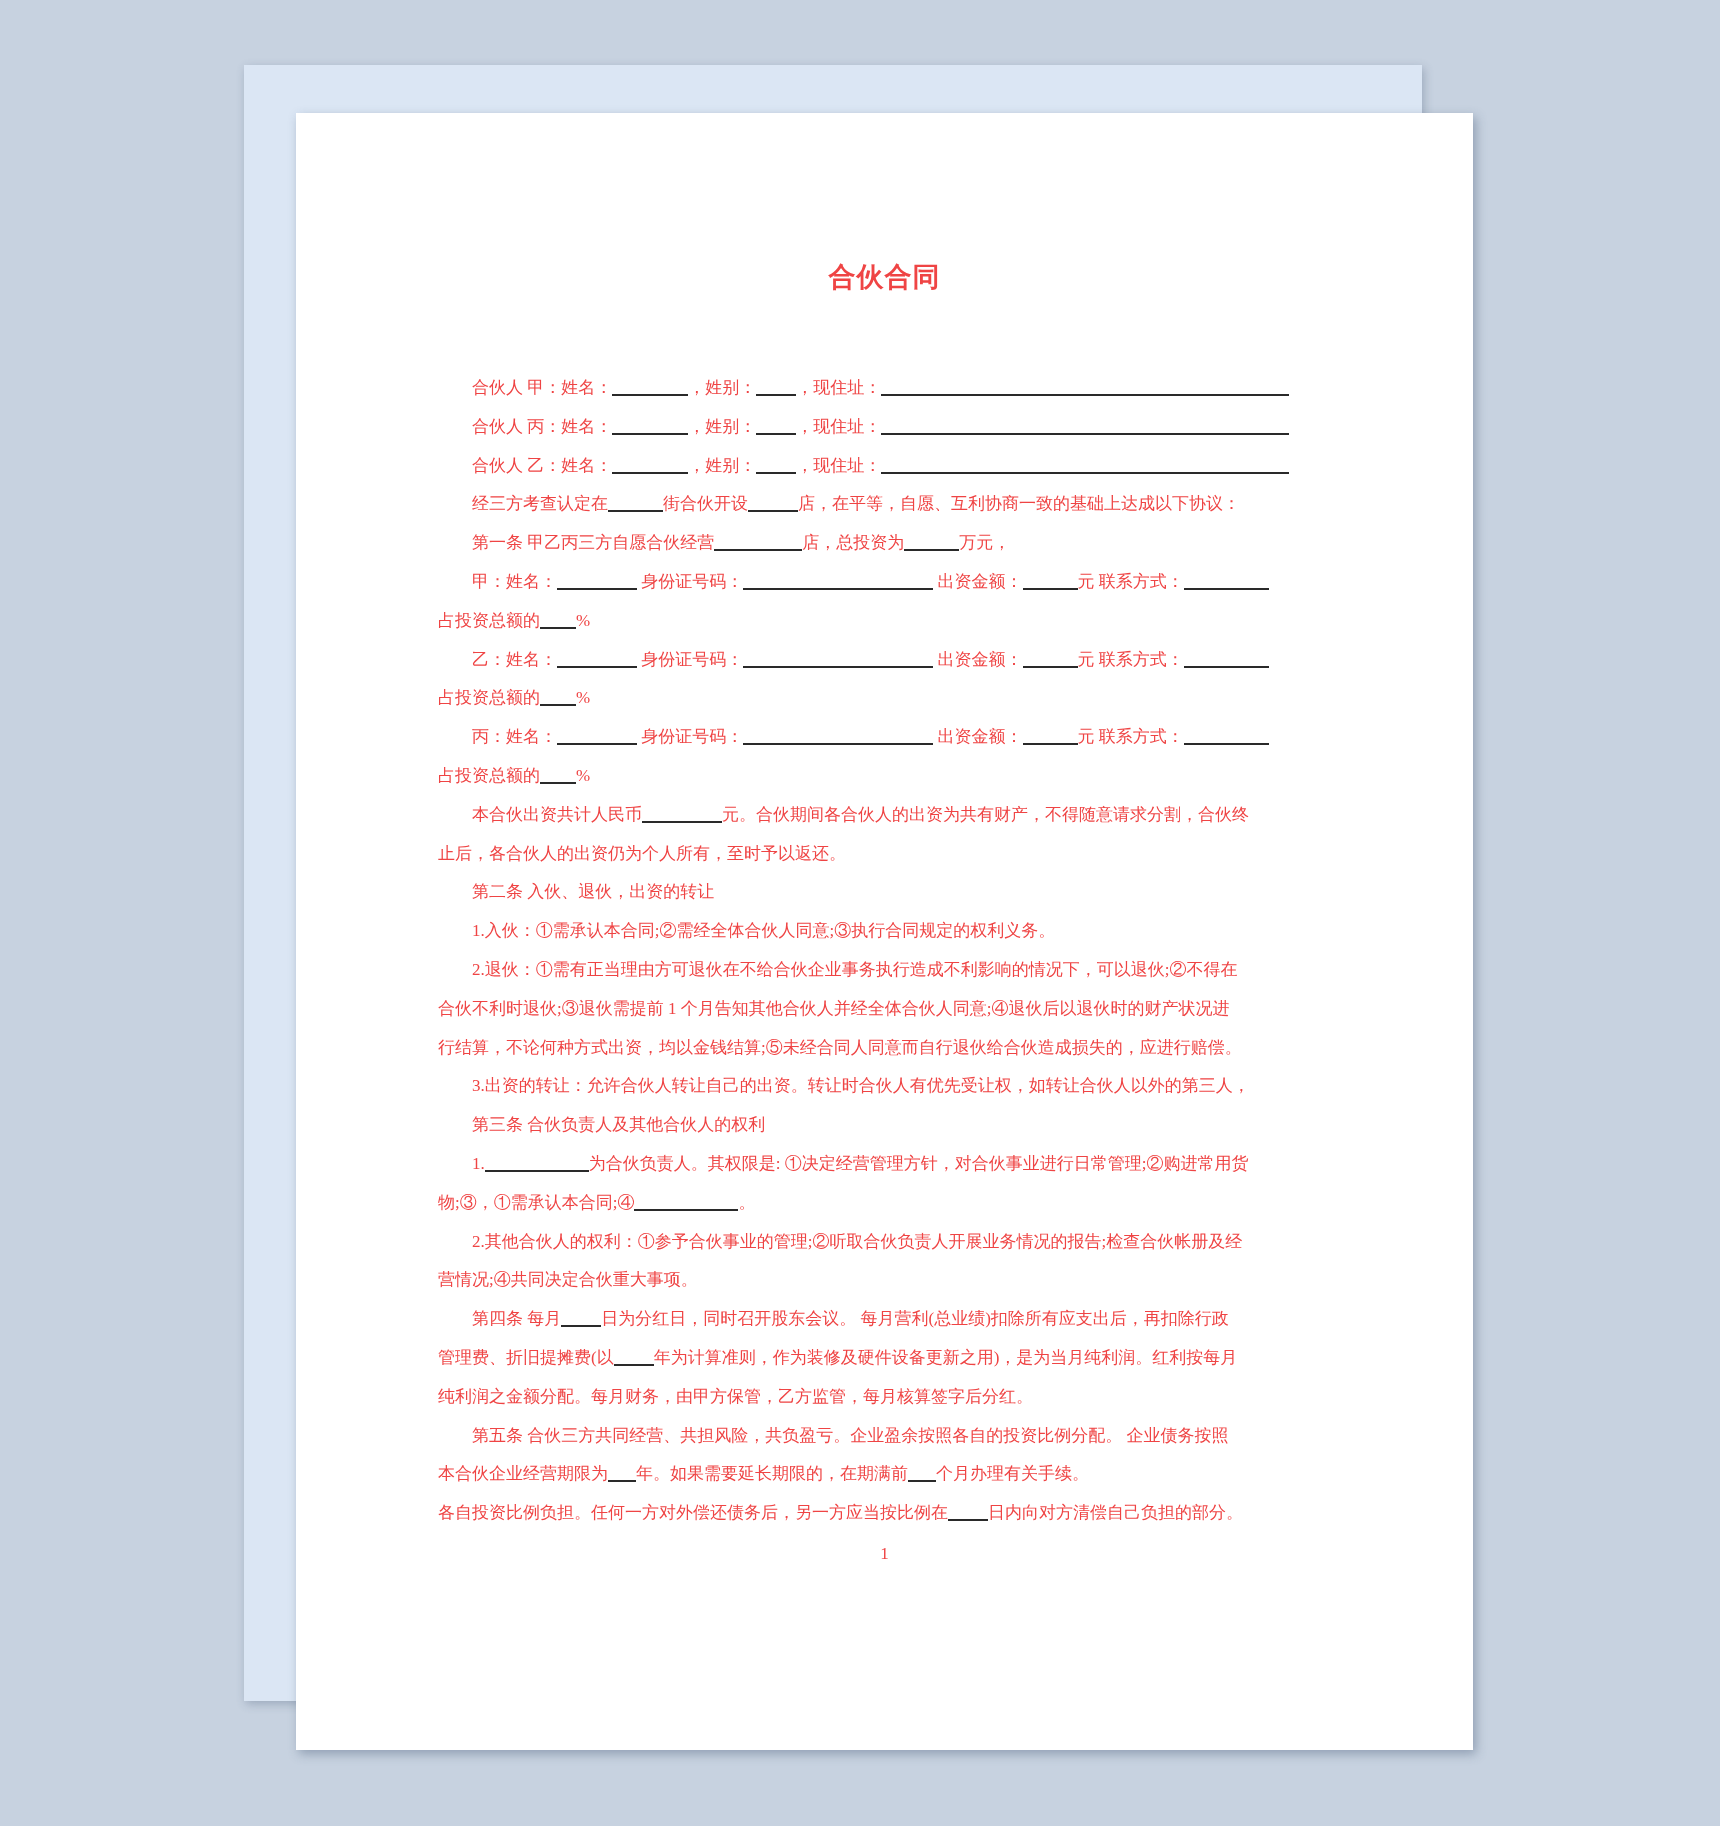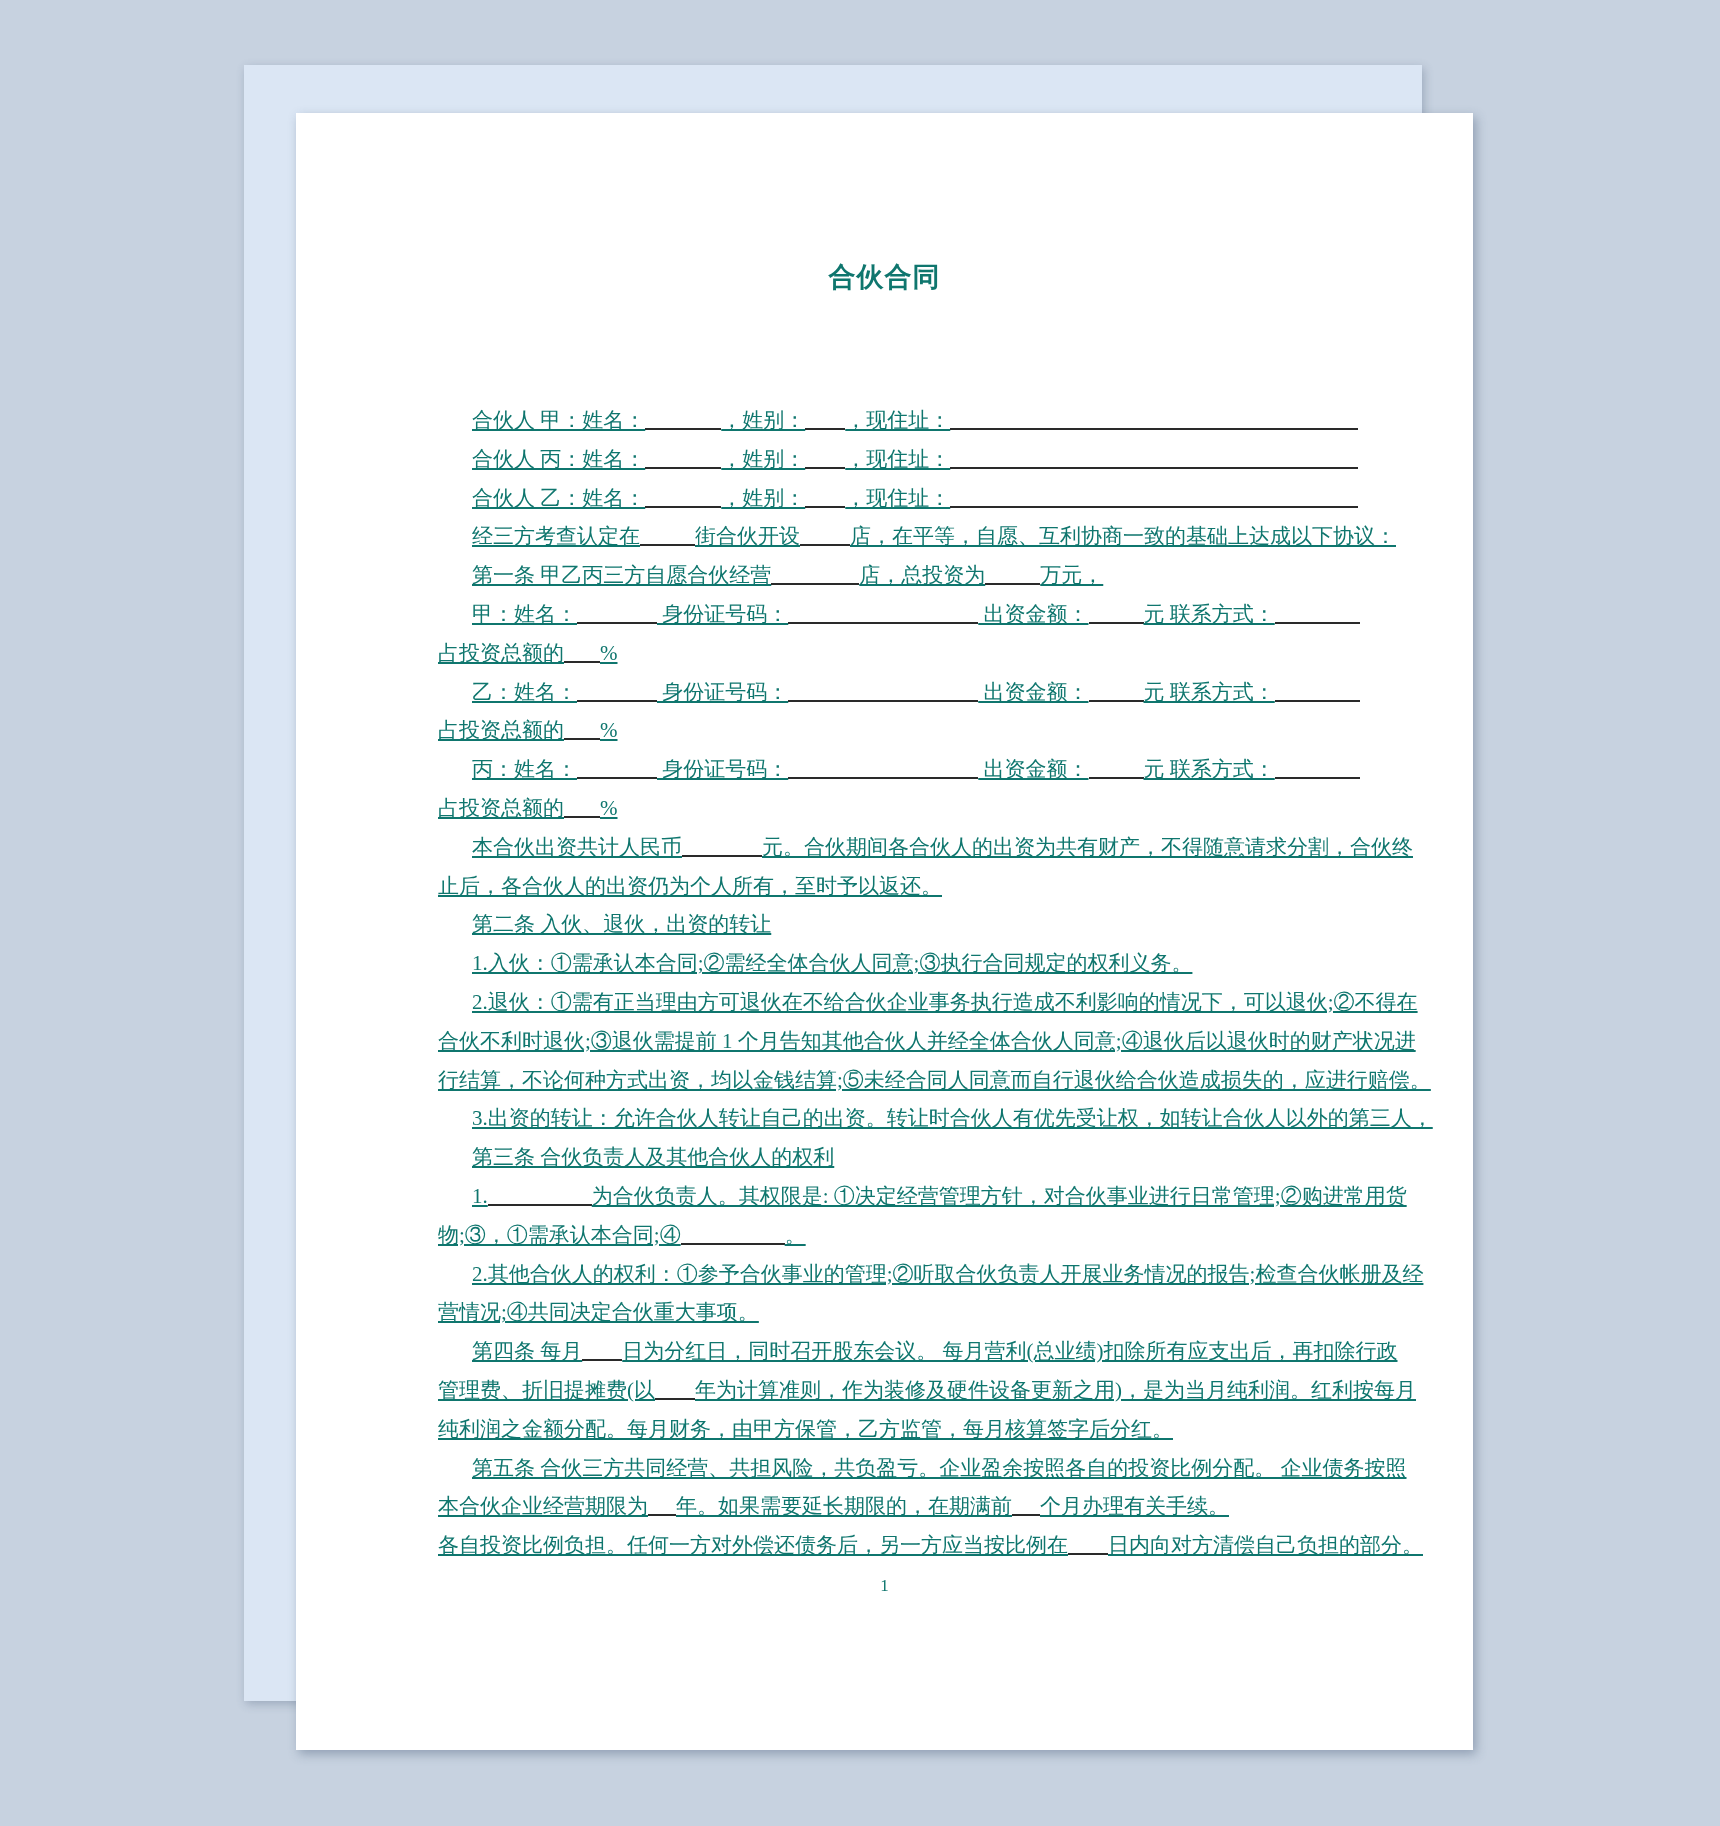--- a/index.html
+++ b/index.html
@@ -20,36 +20,35 @@
     background:#dbe6f4;
     box-shadow:2px 3px 9px rgba(55,75,105,0.30);
   }
   .page{
     position:absolute;
     left:296px;top:113px;
     width:1177px;height:1637px;
     background:#ffffff;
     box-shadow:3px 4px 10px rgba(55,75,105,0.38);
     overflow:hidden;
-    color:#0f766e;
+    color:#ef4444;
   }
   .title{
     margin:147px 0 0 0;
     text-align:center;
     font-size:27px;
     line-height:34px;
     font-weight:700;
     letter-spacing:1px;
   }
   .content{
-    margin-top:107px;
+    margin-top:75px;
     padding:0 133px 0 142px;
-    font-size:21px;
+    font-size:17px;
     line-height:38.8px;
-    text-decoration:underline;
   }
   .line{
     white-space:nowrap;
   }
   .line.indent{
     padding-left:34px;
   }
   .blank{
     display:inline-block;
     height:1em;

